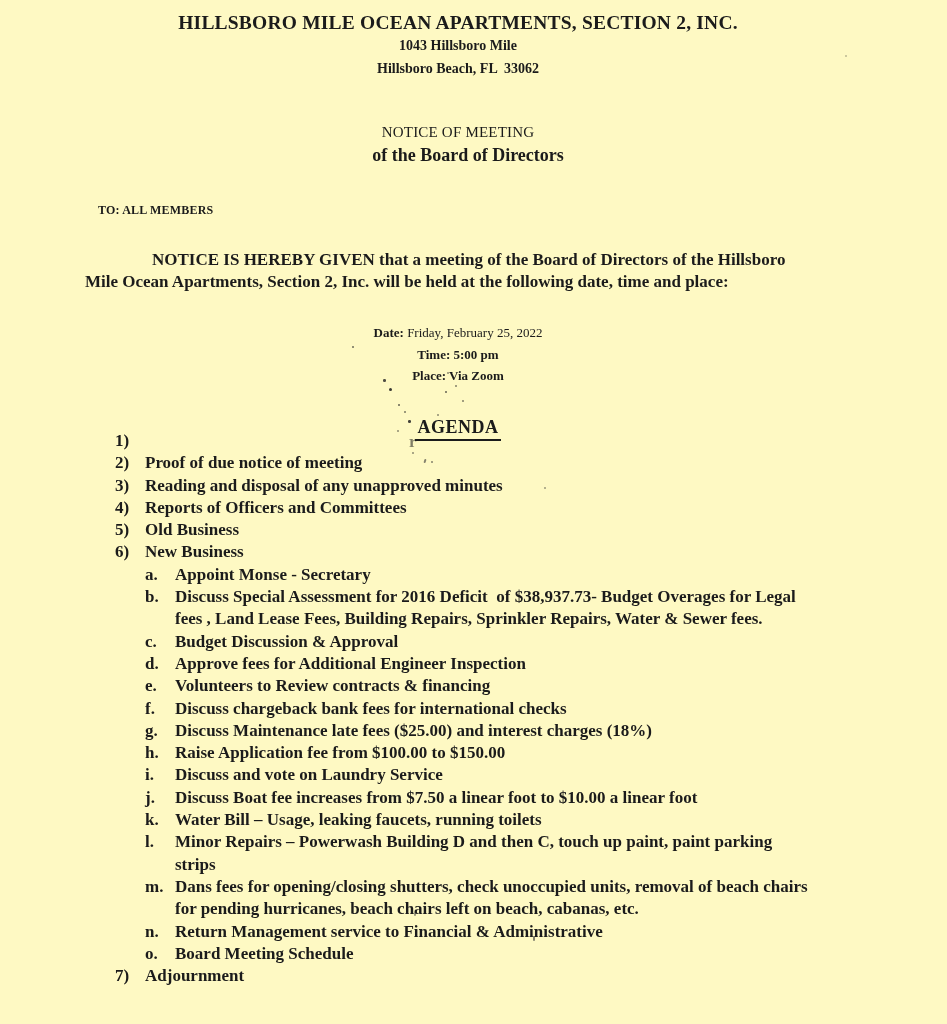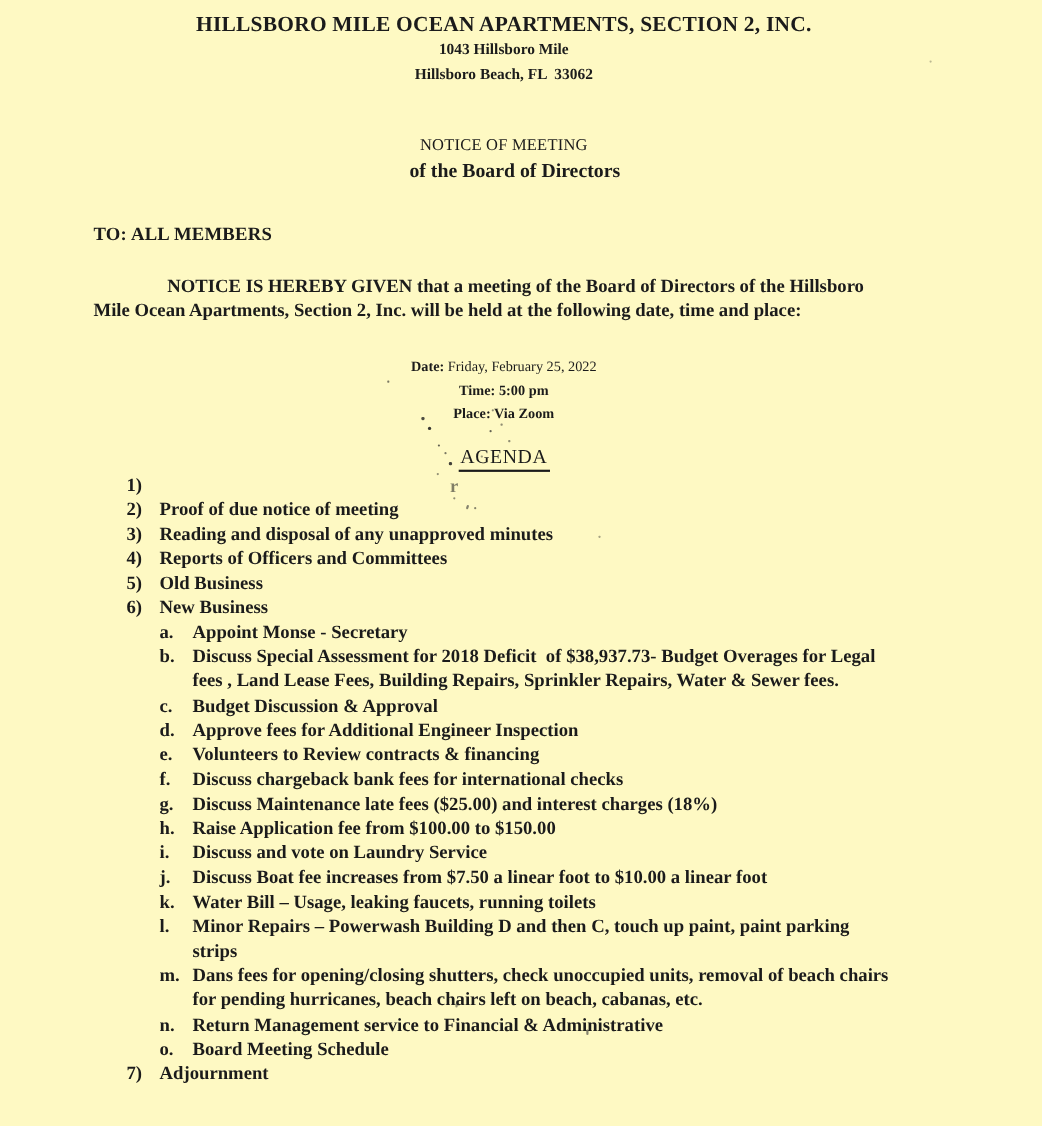--- a/index.html
+++ b/index.html
@@ -23,36 +23,36 @@
   .letterhead{top:11px;}
   .org-name{font-size:19.5px;line-height:24px;font-weight:bold;letter-spacing:.2px;}
   .addr{font-size:14px;line-height:22.5px;font-weight:bold;}
 
   
   .notice-title{top:121px;}
   .nt1{font-size:15px;line-height:23px;font-weight:normal;letter-spacing:.2px;}
   .nt2{font-size:18px;line-height:23px;font-weight:bold;padding-left:20px;}
 
   
-  .to-line{top:203px;left:85px;font-size:17px;font-weight:bold;letter-spacing:.2px;}
+  .to-line{top:203px;left:98px;font-size:12px;font-weight:bold;letter-spacing:.2px;}
 
   
   .para{top:249px;left:85px;width:800px;font-size:17px;line-height:21.5px;font-weight:bold;}
   .para .line{white-space:pre;}
   .para .line.indent{padding-left:67px;}
 
   
   .meeting{top:322px;font-size:13px;line-height:21.6px;font-weight:bold;}
   .meeting .val{font-weight:normal;white-space:pre;}
 
   
   .agenda-head{top:404px;}
   .agenda-head span{
-    display:inline-block;font-size:18px;font-weight:normal;letter-spacing:.5px;
-    border-bottom:2px solid #1b1b1b;padding:0 2px 1px 2px;line-height:22px;
+    display:inline-block;font-size:18px;font-weight:bold;letter-spacing:.5px;
+    border-bottom:2px solid #1b1b1b;padding:0 2px 1px 2px;line-height:22px;margin-top:12px;
   }
   .agenda{top:430px;left:0;width:947px;font-size:17px;font-weight:bold;line-height:22.3px;}
   .row{display:flex;align-items:flex-start;}
   .row .marker{flex:0 0 30px;white-space:pre;}
   .row.lvl1{padding-left:115px;}
   .row.lvl2{padding-left:145px;}
   .row .lines{flex:1 1 auto;}
   .row .line{white-space:pre;}
 
   
@@ -129,21 +129,21 @@
       </div>
       <div class="row lvl2">
         <span class="marker">a.</span>
         <div class="lines">
           <div class="line">Appoint Monse - Secretary</div>
         </div>
       </div>
       <div class="row lvl2">
         <span class="marker">b.</span>
         <div class="lines">
-          <div class="line">Discuss Special Assessment for 2018 Deficit  of $38,937.73- Budget Overages for Legal</div>
+          <div class="line">Discuss Special Assessment for 2016 Deficit  of $38,937.73- Budget Overages for Legal</div>
           <div class="line">fees , Land Lease Fees, Building Repairs, Sprinkler Repairs, Water &amp; Sewer fees.</div>
         </div>
       </div>
       <div class="row lvl2">
         <span class="marker">c.</span>
         <div class="lines">
           <div class="line">Budget Discussion &amp; Approval</div>
         </div>
       </div>
       <div class="row lvl2">

